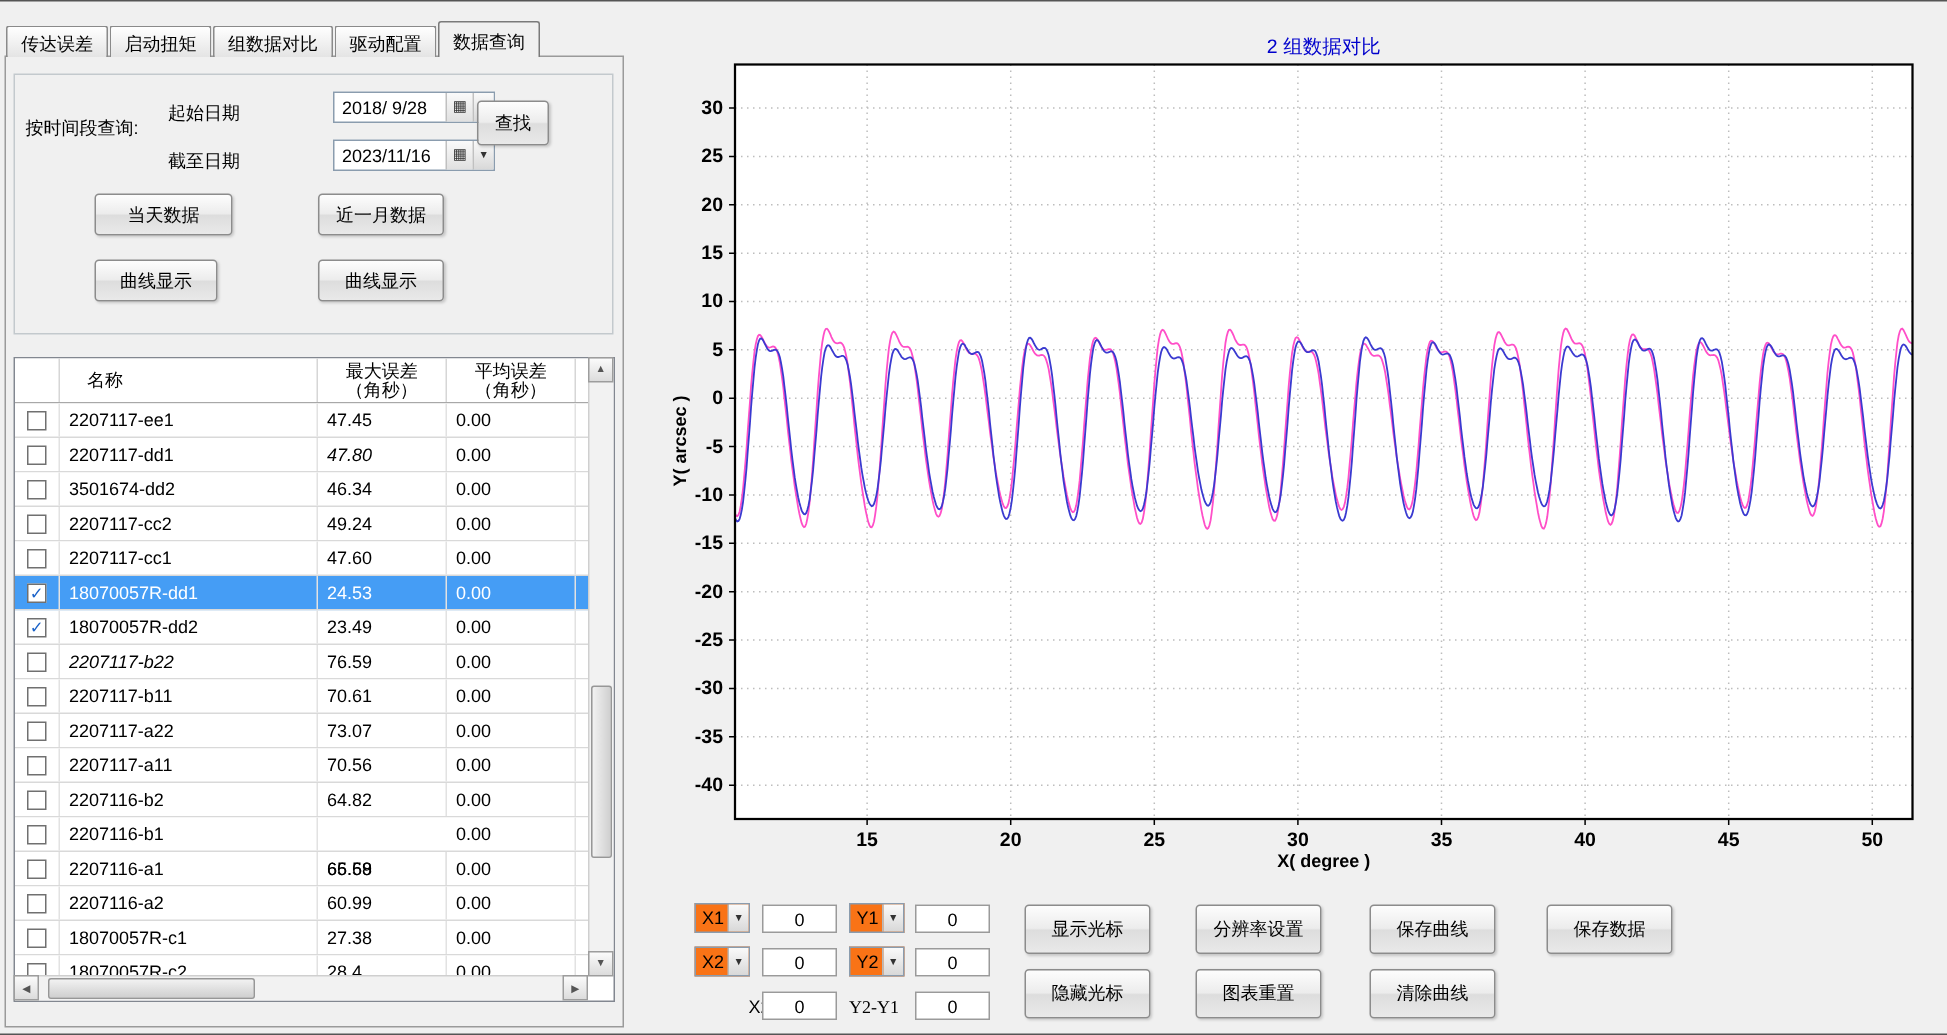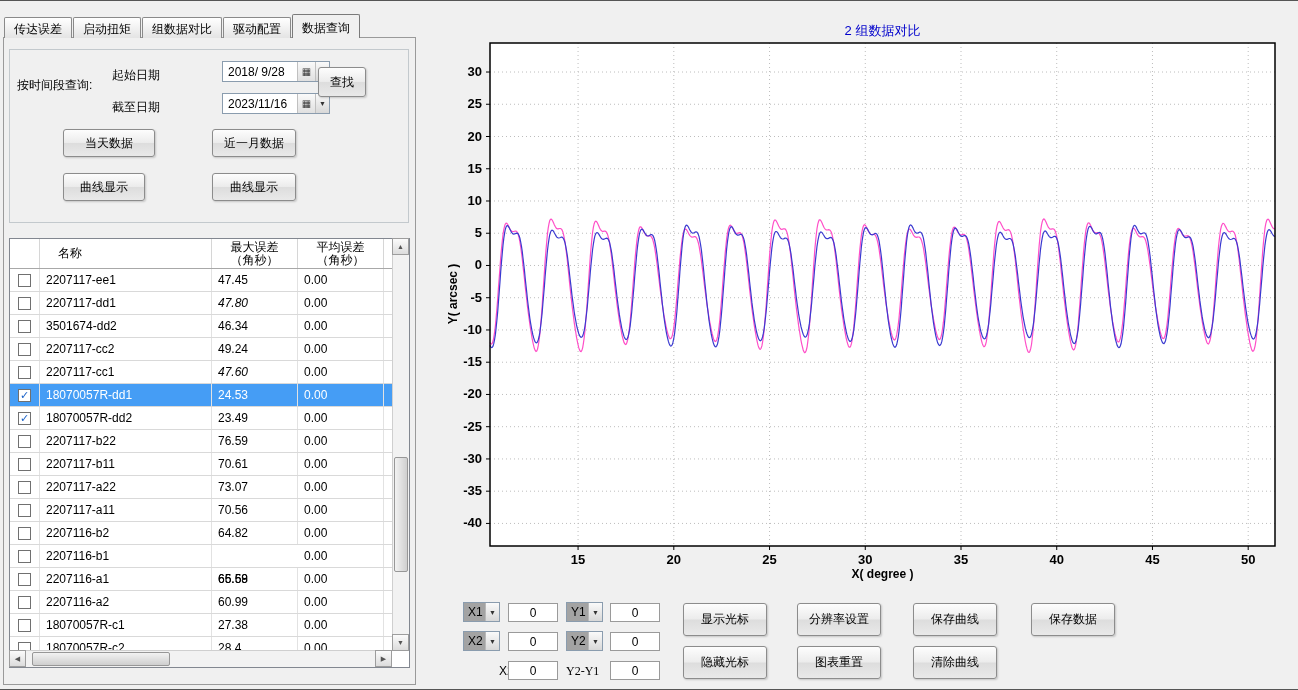--- a/index.html
+++ b/index.html
@@ -62,21 +62,21 @@
   
   #right-panel { position:absolute; left:425px; top:0; width:873px; height:690px; }
   #chart-title { position:absolute; left:65px; top:21px; width:785px; text-align:center;
                  color:#0000cc; font-size:13px; }
   #chart-svg { position:absolute; left:0; top:0; }
   #ylabel { position:absolute; left:-32px; top:286px; width:120px; text-align:center;
             transform:rotate(-90deg); font-weight:bold; font-size:12px; }
   #xlabel { position:absolute; left:65px; top:566px; width:785px; text-align:center; font-weight:bold; font-size:12px; }
 
   
-  .combo { position:absolute; width:37px; height:20px; background:#a3a3a3; border:1px solid #8a9cae; display:flex; align-items:center; }
+  .combo { position:absolute; width:37px; height:20px; background:#f97316; border:1px solid #8a9cae; display:flex; align-items:center; }
   .combo .ctext { flex:1; padding-left:4px; font-size:12px; }
   .combo .dd { width:14px; height:100%; display:flex; align-items:center; justify-content:center;
                font-size:7px; color:#333; background:linear-gradient(#fafafa,#d8d8d8); border-left:1px solid #b9b9b9; }
   .numbox { position:absolute; width:50px; height:19px; background:#fff; border:1px solid #9a9a9a;
             text-align:center; font-size:12px; font-family:"Liberation Sans","DejaVu Sans",sans-serif; }
   .difflbl { position:absolute; font-size:12px; }
   .btn2 { width:84px; height:33px; }
 </style>
 </head>
 <body>
@@ -158,21 +158,21 @@
         </div>
         <div class="tcell" style="width: 172px;">2207117-cc2</div>
         <div class="tcell" style="width: 86px;">49.24</div>
         <div class="tcell" style="width: 86px;">0.00</div>
       </div>
       <div class="trow">
         <div class="tcell cbcell" style="width: 30px;">
           <span class="cb"></span>
         </div>
         <div class="tcell" style="width: 172px;">2207117-cc1</div>
-        <div class="tcell" style="width: 86px; font-style: italic;">47.60</div>
+        <div class="tcell" style="width: 86px;">47.60</div>
         <div class="tcell" style="width: 86px;">0.00</div>
       </div>
       <div class="trow selected">
         <div class="tcell cbcell" style="width: 30px;">
           <span class="cb">✓</span>
         </div>
         <div class="tcell" style="width: 172px;">18070057R-dd1</div>
         <div class="tcell" style="width: 86px;">24.53</div>
         <div class="tcell" style="width: 86px;">0.00</div>
       </div>
@@ -181,21 +181,21 @@
           <span class="cb">✓</span>
         </div>
         <div class="tcell" style="width: 172px;">18070057R-dd2</div>
         <div class="tcell" style="width: 86px;">23.49</div>
         <div class="tcell" style="width: 86px;">0.00</div>
       </div>
       <div class="trow">
         <div class="tcell cbcell" style="width: 30px;">
           <span class="cb"></span>
         </div>
-        <div class="tcell" style="width: 172px;">2207117-b22</div>
+        <div class="tcell" style="width: 172px; font-style: italic;">2207117-b22</div>
         <div class="tcell" style="width: 86px;">76.59</div>
         <div class="tcell" style="width: 86px;">0.00</div>
       </div>
       <div class="trow">
         <div class="tcell cbcell" style="width: 30px;">
           <span class="cb"></span>
         </div>
         <div class="tcell" style="width: 172px;">2207117-b11</div>
         <div class="tcell" style="width: 86px;">70.61</div>
         <div class="tcell" style="width: 86px;">0.00</div>

